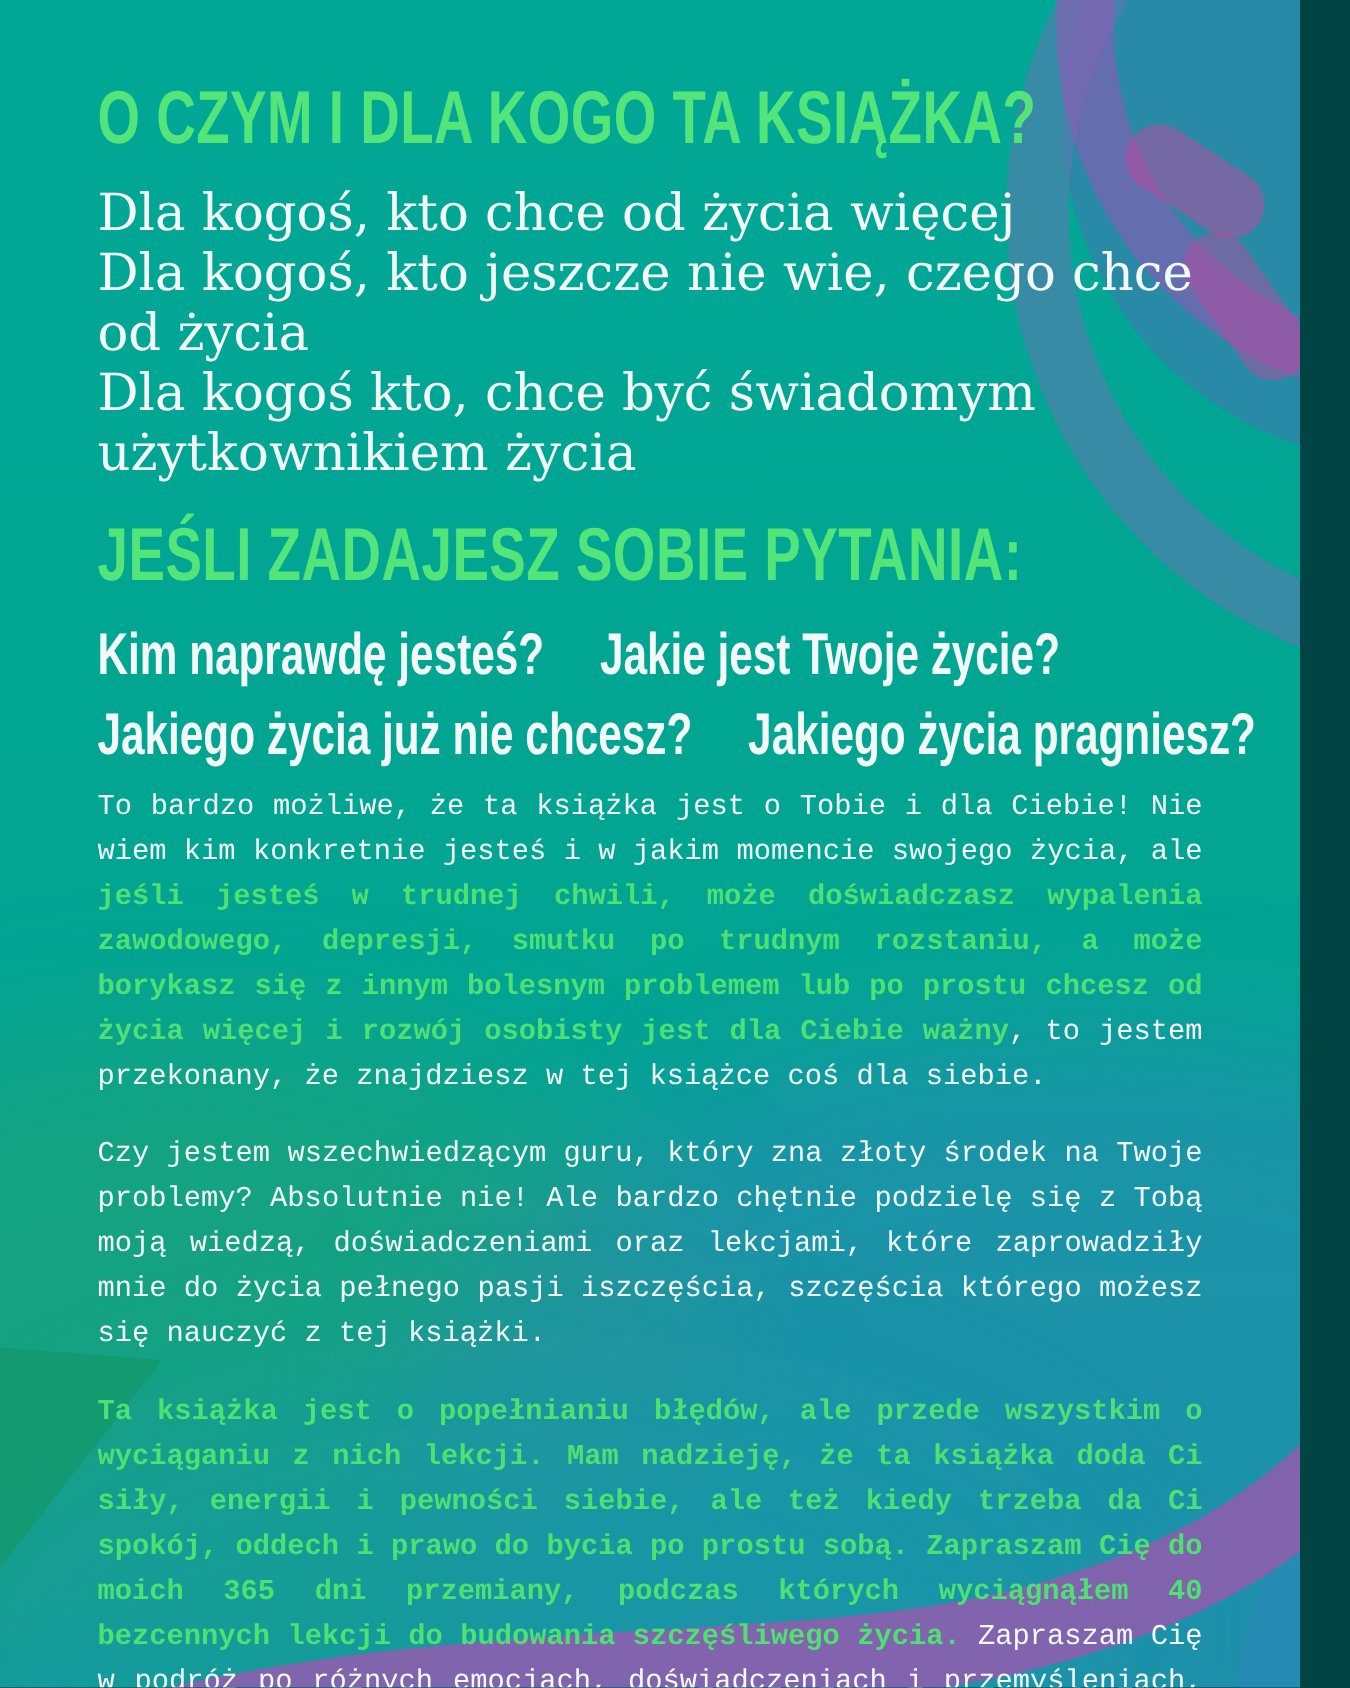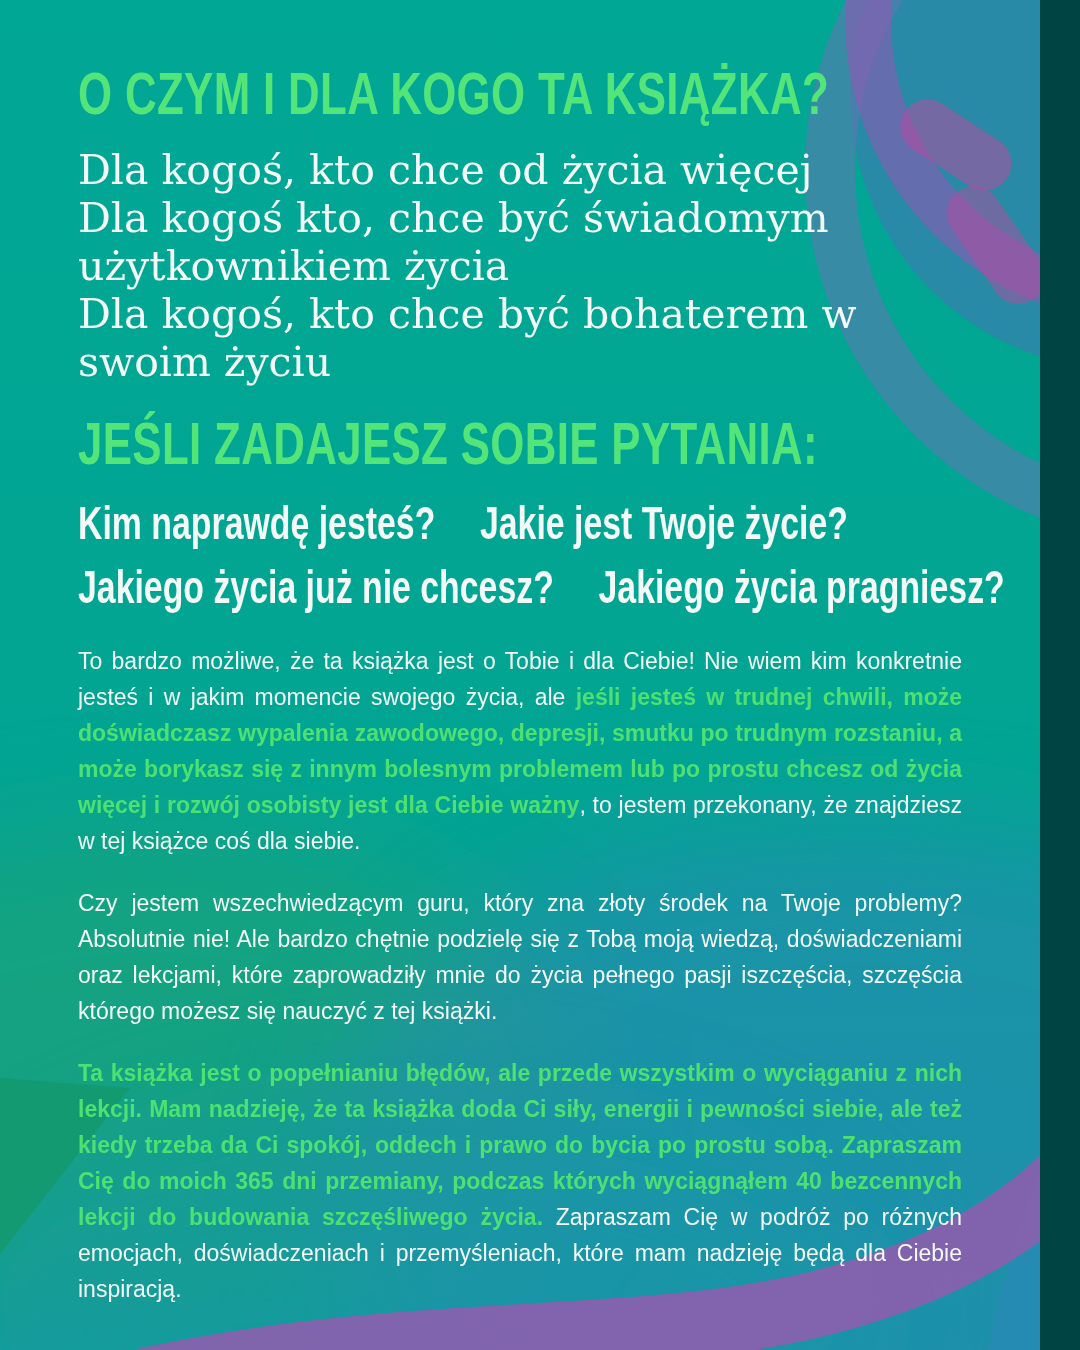--- a/index.html
+++ b/index.html
@@ -19,31 +19,31 @@
   .heading-about { margin-top:12px; margin-bottom:20px; }
   .heading-questions { margin-top:26px; margin-bottom:16px; }
 
   .audience-list {
     margin:0; padding:0; list-style:none;
     font-family:"DejaVu Serif", serif;
     font-size:41px; line-height:48px;
     color:var(--text_white, #f2f9f6);
   }
 
-  .questions { margin:6px 0 24px 0; }
+  .questions { margin:6px 0 8px 0; }
   .qline {
     display:flex; gap:62px; white-space:nowrap;
     font-family:"Liberation Sans", sans-serif; font-weight:700;
     font-size:47px; line-height:64px; color:var(--text_white, #ffffff);
     transform:scaleX(.72); transform-origin:0 50%;
   }
 
   .body-par {
     margin:0 0 26px 0; text-align:justify;
-    font-family:Liberation Sans, sans-serif;
+    font-family:Liberation Mono, monospace;
     font-size:23px; line-height:36px;
     color:var(--text_white, #f2f9f6);
   }
   .body-par .g {
     color:var(--body_green, #4ee072);
     font-weight:700;
   }
 </style>
 </head>
 <body>
@@ -73,22 +73,22 @@
 
     <path d="M 30 1410 C 340 1318 600 1352 800 1308 C 952 1274 1038 1214 1102 1138" fill="none" stroke="#8a5fae" stroke-width="66" opacity="0.92" stroke-linecap="round"></path>
   </svg>
 
   <div class="content">
 
     <h1 class="cond-heading heading-about">O CZYM I DLA KOGO TA KSIĄŻKA?</h1>
 
     <ul class="audience-list">
       <li>Dla kogoś, kto chce od  życia więcej</li>
+      <li>Dla kogoś, kto jeszcze nie wie, czego chce od życia</li>
       <li>Dla kogoś kto, chce być świadomym użytkownikiem życia</li>
-      <li>Dla kogoś, kto chce być bohaterem w swoim życiu</li>
     </ul>
 
     <h2 class="cond-heading heading-questions">JEŚLI ZADAJESZ SOBIE PYTANIA:</h2>
 
     <div class="questions">
       <div class="qline">
         <span>Kim naprawdę jesteś?</span>
         <span>Jakie jest Twoje życie?</span>
       </div>
       <div class="qline">

